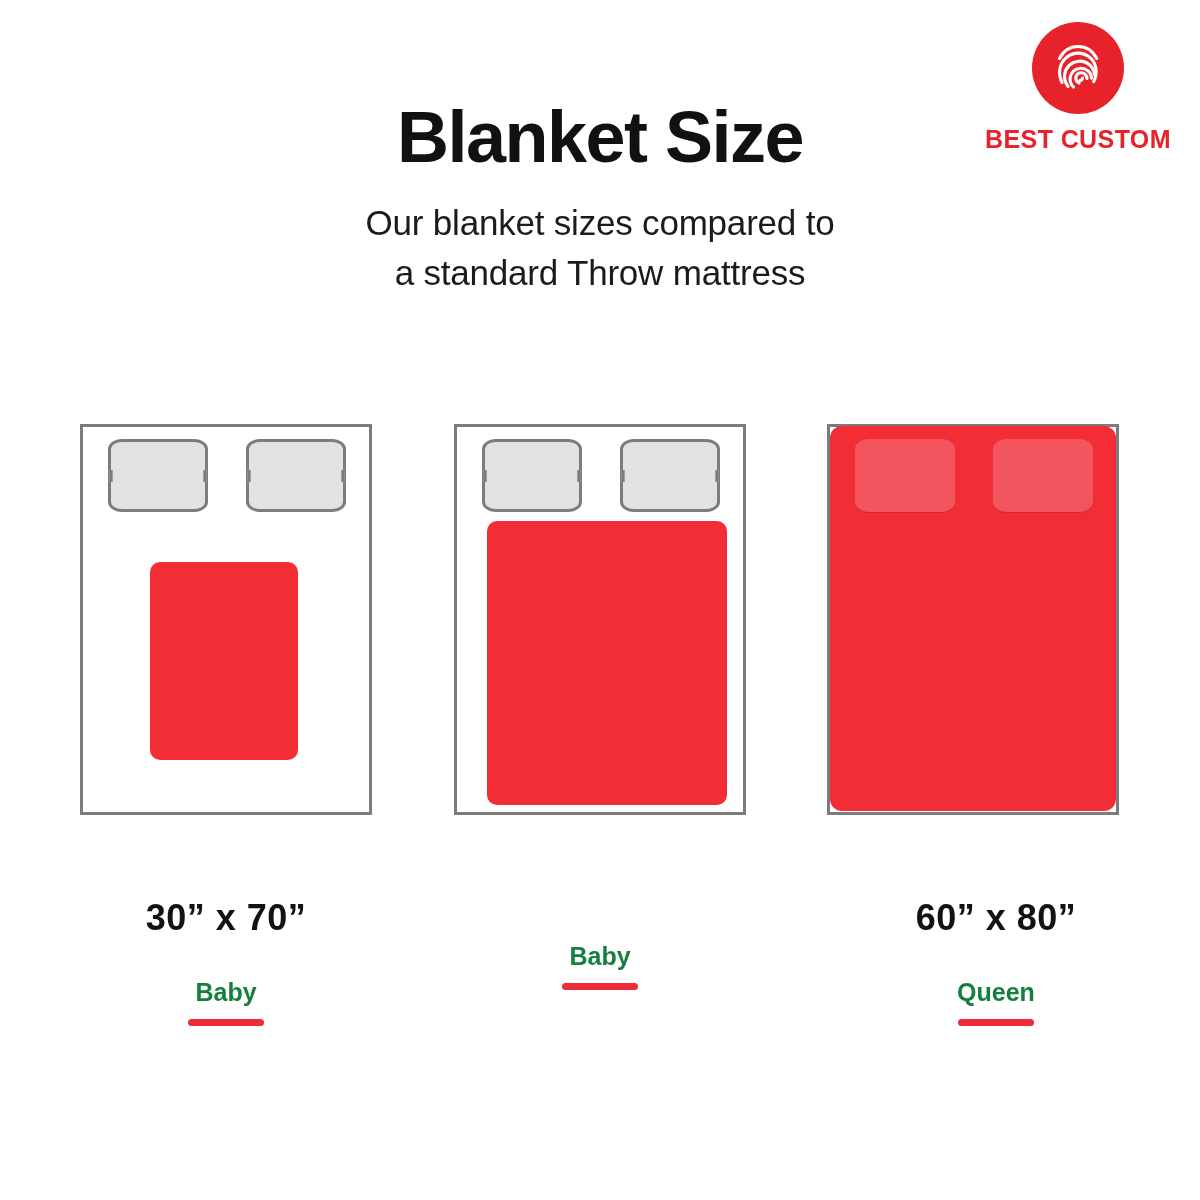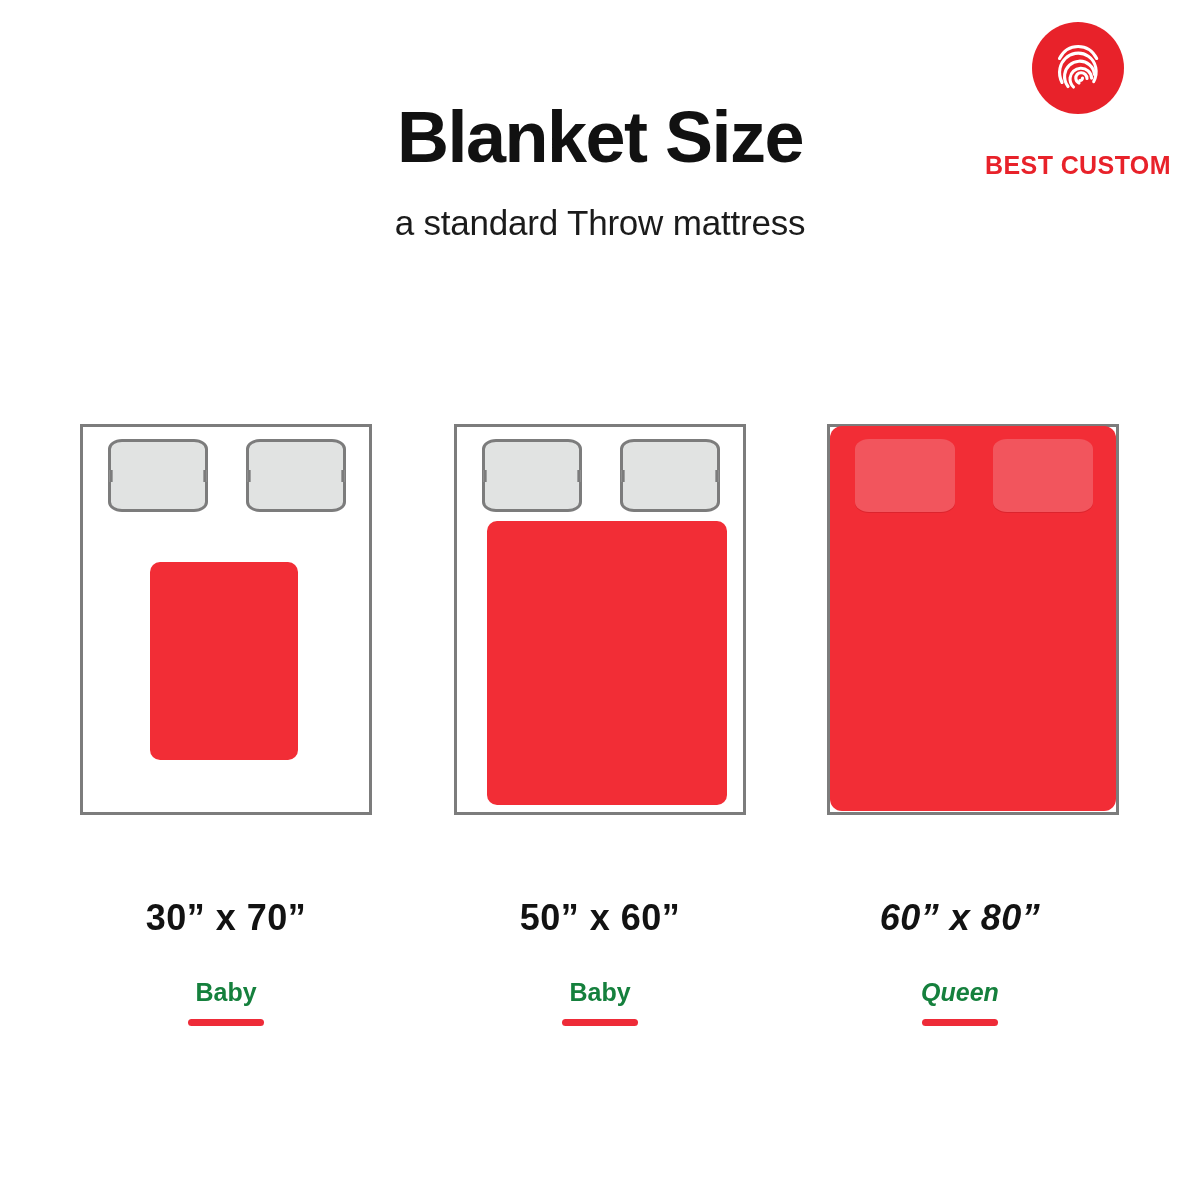--- a/index.html
+++ b/index.html
@@ -13,21 +13,20 @@
   }
 
   
   .brand{
     position:absolute;
     top:22px; right:22px;
     width:200px;
     display:flex;
     flex-direction:column;
     align-items:center;
-    gap:26px;
   }
   .brand-mark{
     width:92px;height:92px;
     border-radius:50%;
     background:#E8222A;
     display:flex;align-items:center;justify-content:center;
   }
   .brand-mark svg{display:block;}
   .brand-name{
     margin-top:13px;
@@ -147,21 +146,21 @@
     height:160px;
   }
   .caption{
     position:absolute;
     top:0;
     width:292px;
     text-align:center;
   }
   .caption.c1{left:80px;}
   .caption.c2{left:454px;}
-  .caption.c3{left:814px;font-style:italic;}
+  .caption.c3{left:850px;}
 
   .dims{
     font-size:36px;
     font-weight:bold;
     letter-spacing:0.5px;
     color:#121212;
     line-height:1;
   }
   .name{
     margin-top:44px;
@@ -192,20 +191,21 @@
         <path d="M35.5 41.0c0.0 1.4-1.2 2.6-2.6 2.5"></path>
       </g>
     </svg>
   </div>
   <div class="brand-name">BEST CUSTOM</div>
 </div>
 
 <div class="heading">
   <h1 class="title">Blanket Size</h1>
   <p class="subtitle">
+    <span>Our blanket sizes compared to</span>
     <span>a standard Throw mattress</span>
   </p>
 </div>
 
 <div class="beds">
 
   <div class="bed-col c1">
     <div class="frame"></div>
     <div class="pillow p1">
         <i></i>
@@ -239,21 +239,20 @@
 
 <div class="captions">
 
   <div class="caption c1">
     <div class="dims">30” x 70”</div>
     <div class="name">Baby</div>
     <div class="rule"></div>
   </div>
 
   <div class="caption c2">
-    <div class="dims">50” x 60”</div>
     <div class="name">Baby</div>
     <div class="rule"></div>
   </div>
 
   <div class="caption c3">
     <div class="dims">60” x 80”</div>
     <div class="name">Queen</div>
     <div class="rule"></div>
   </div>
 

